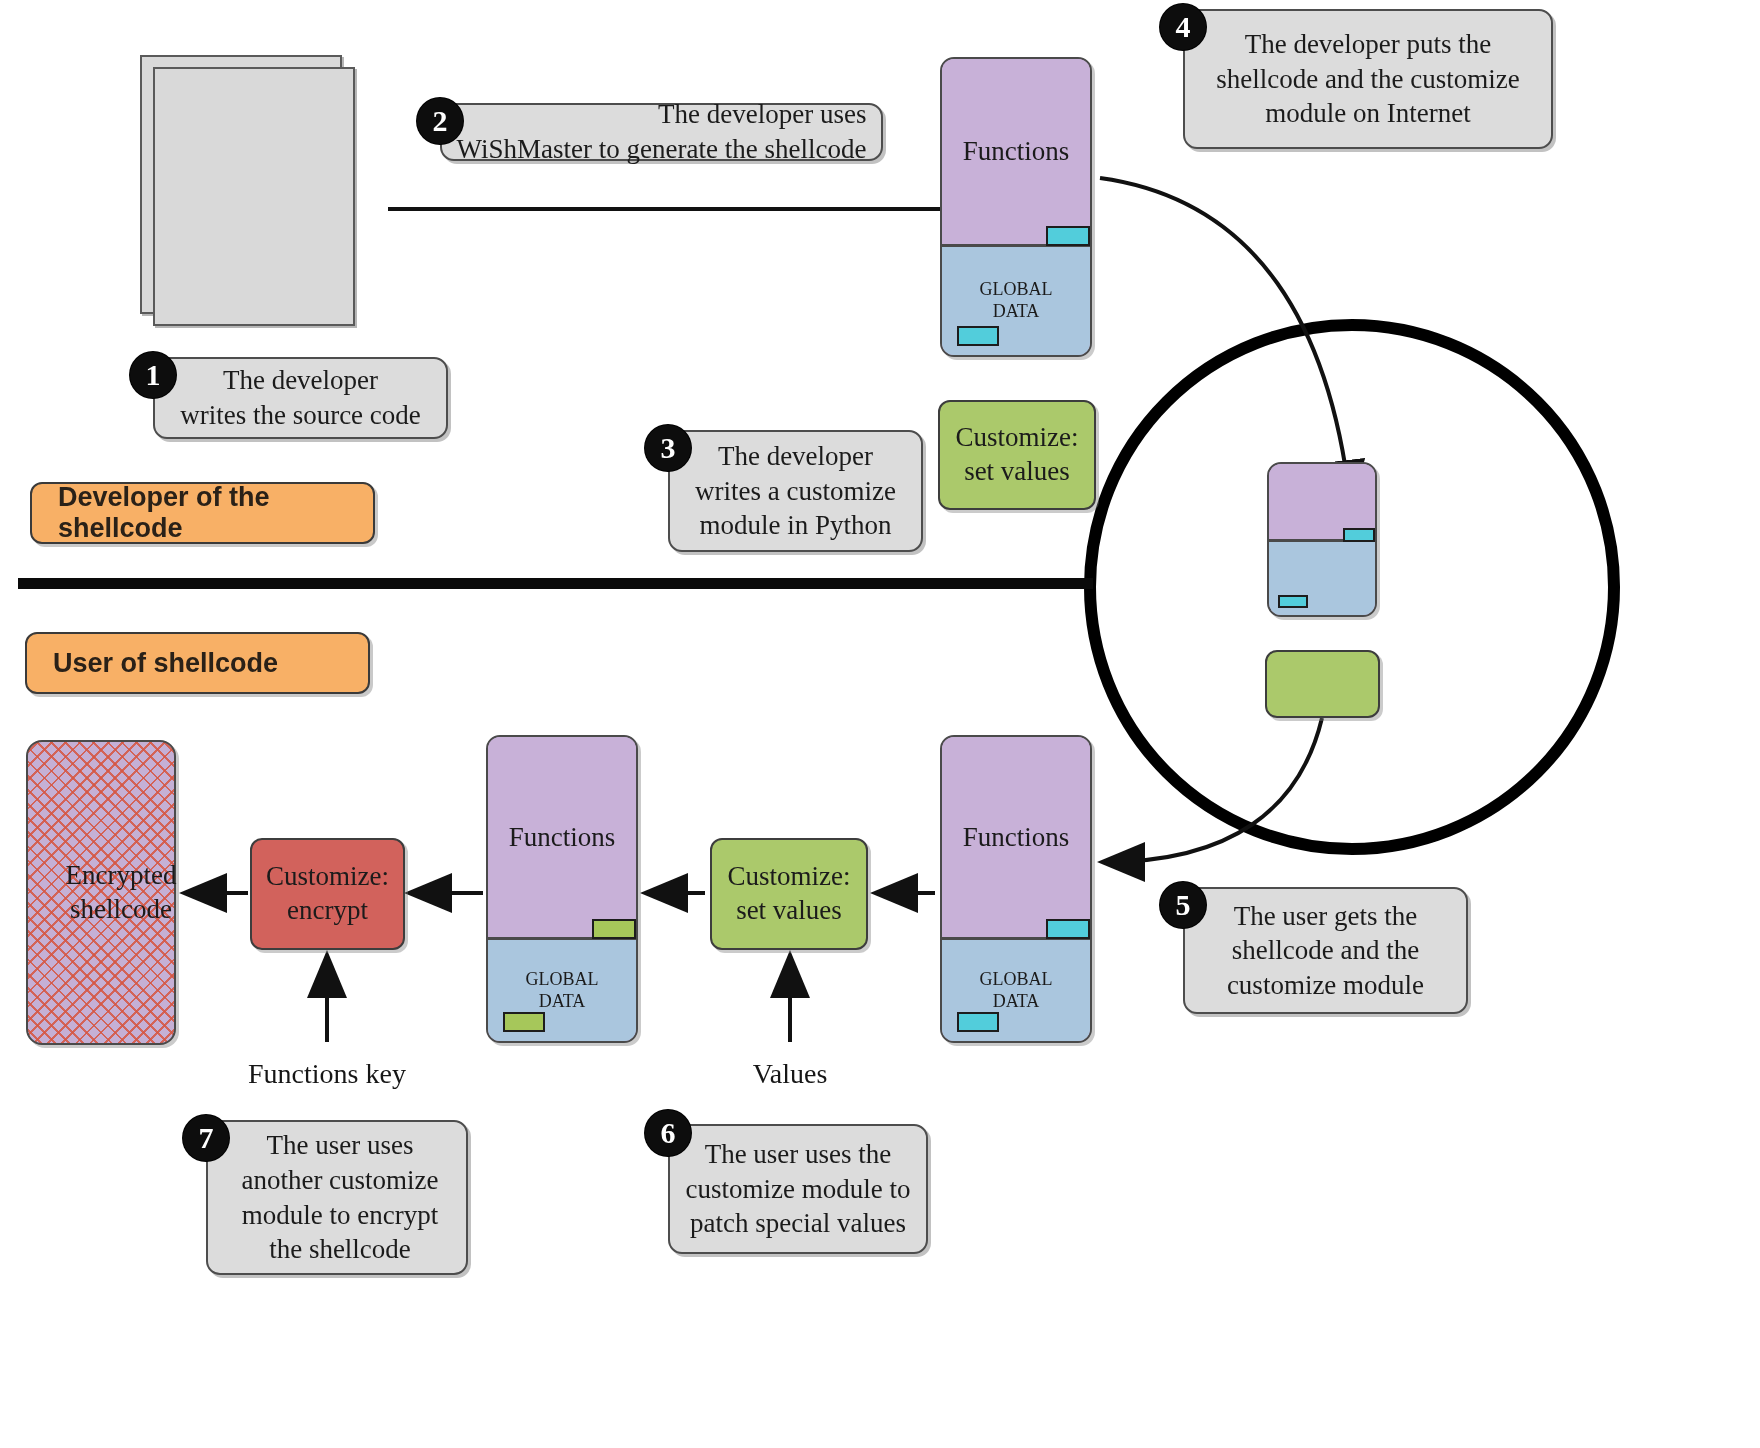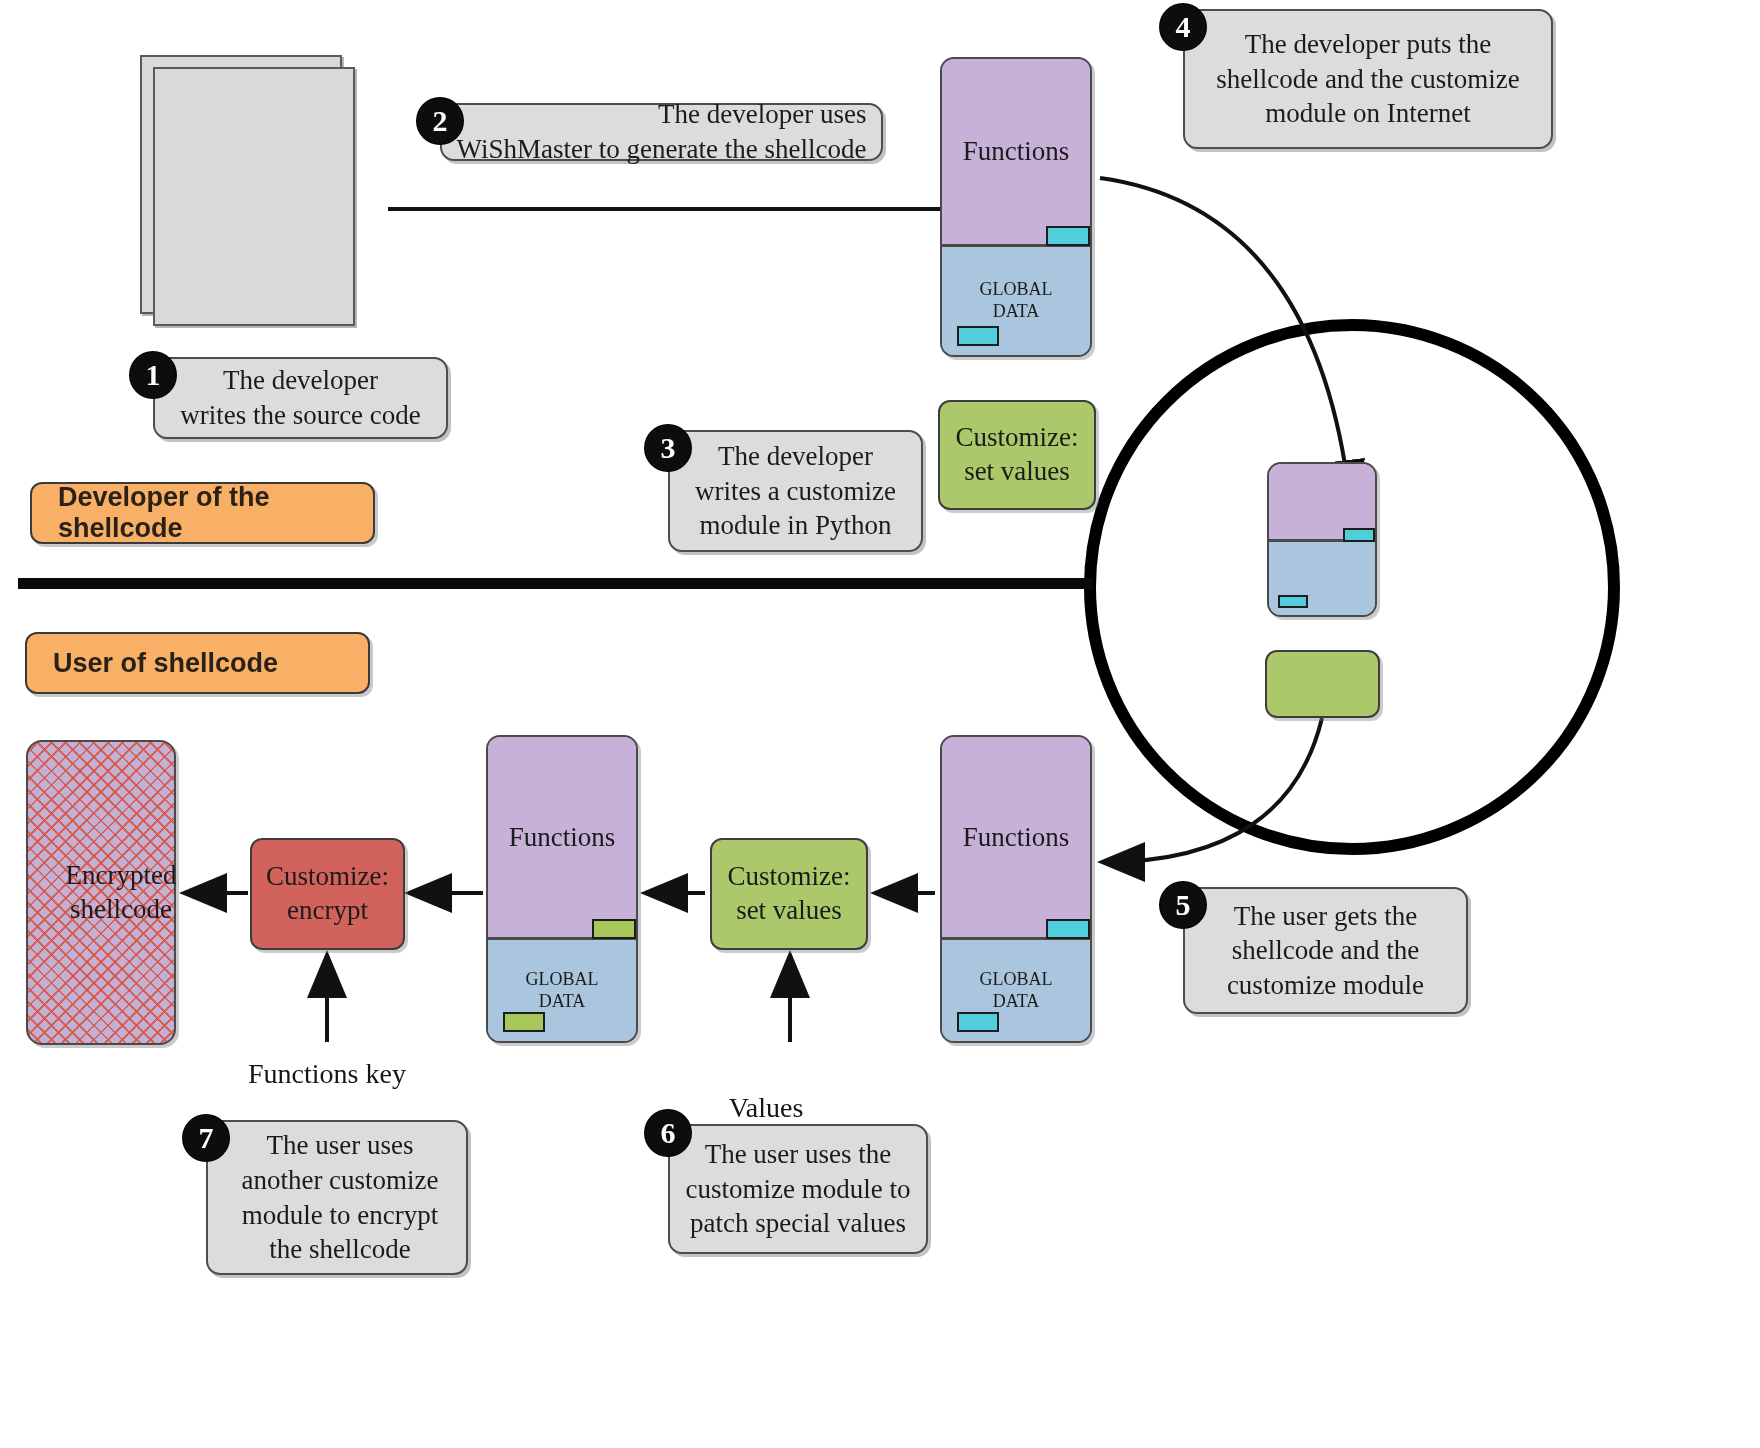--- a/index.html
+++ b/index.html
@@ -269,21 +269,21 @@
   </div>
 
   <div class="badge" style="left:1160px;top:882px;">5</div>
   <div class="abs callout" style="left:1183px;top:887px;width:285px;height:127px;">
     <span style="white-space:pre-line;">The user gets the
 shellcode and the
 customize module</span>
   </div>
 
   <div class="plainlabel" style="left:207px;top:1058px;width:240px;">Functions key</div>
-  <div class="plainlabel" style="left:676px;top:1058px;width:180px;margin-top:34px;">Values</div>
+  <div class="plainlabel" style="left:700px;top:1058px;width:180px;">Values</div>
 
   <div class="badge" style="left:183px;top:1115px;">7</div>
   <div class="abs callout" style="left:206px;top:1120px;width:262px;height:155px;">
     <span style="white-space:pre-line;margin-left:6px;">The user uses
 another customize
 module to encrypt
 the shellcode</span>
   </div>
 
   <div class="badge" style="left:645px;top:1110px;">6</div>

